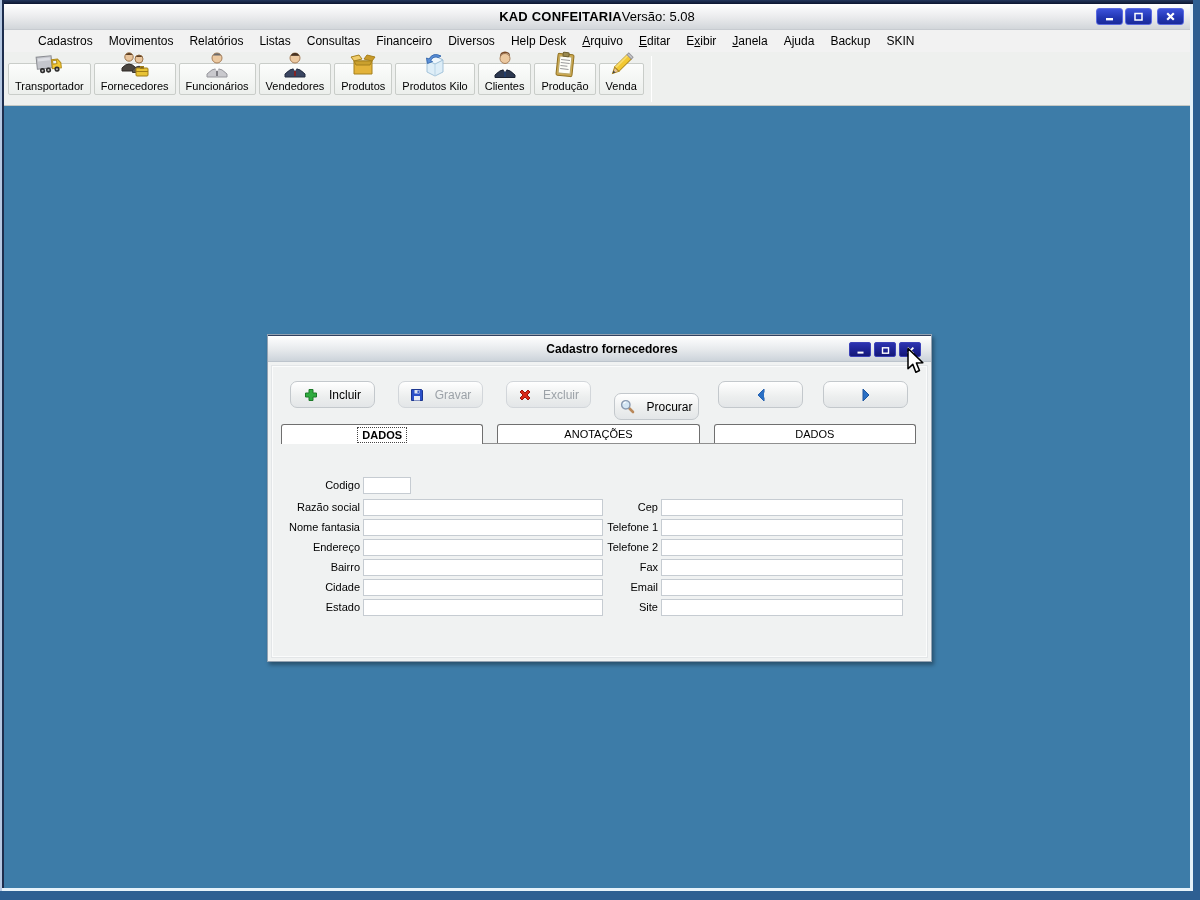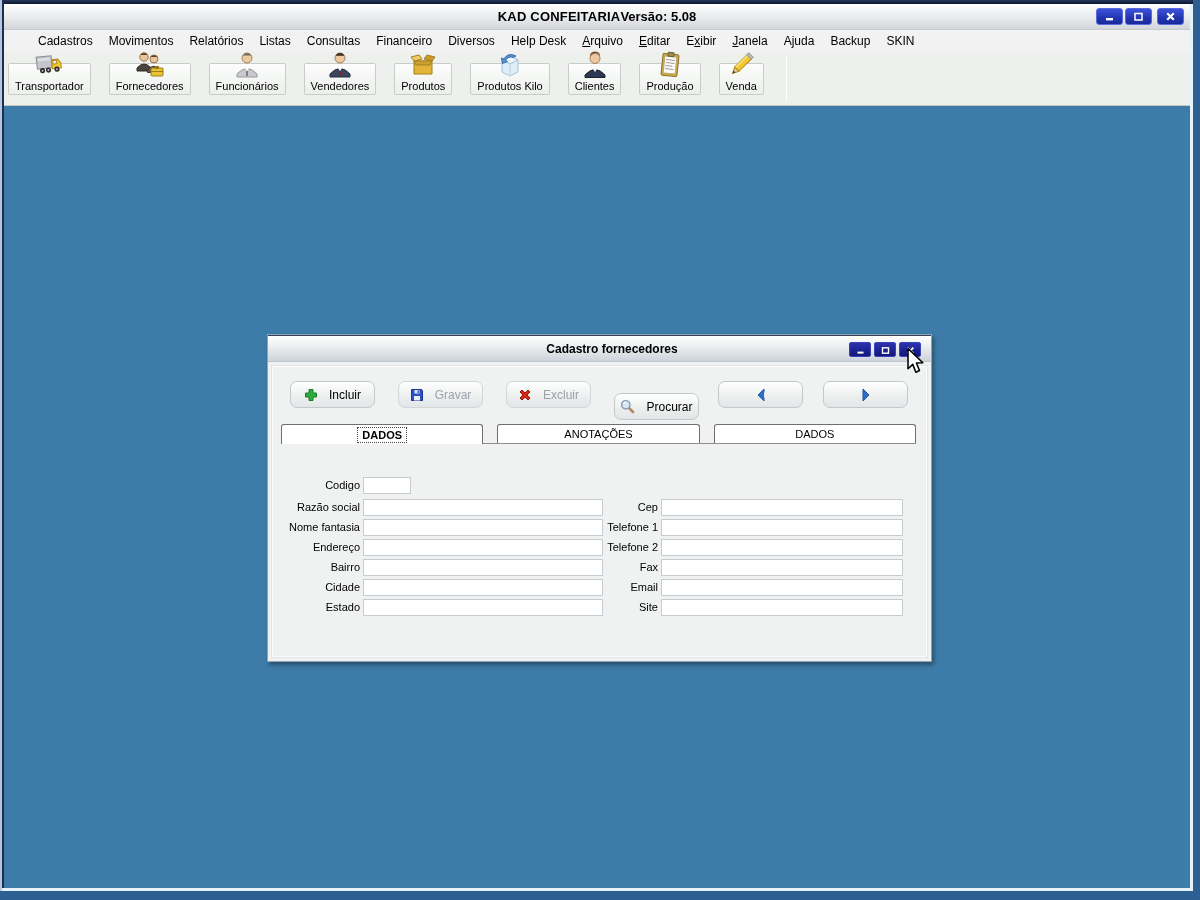--- a/index.html
+++ b/index.html
@@ -15,39 +15,39 @@
   .frame-right-hi{ position:absolute; left:1190px; top:4px; width:3px; height:888px; background:#e6f2fa; z-index:6; }
   .frame-right-bl{ position:absolute; left:1193px; top:0; width:7px; height:900px; background:#2d5f92; z-index:6; }
   .frame-bot-hi { position:absolute; left:2px; top:888px; width:1191px; height:3px; background:#e6f2fa; z-index:7; }
   .frame-bot-bl { position:absolute; left:0; top:891px; width:1200px; height:9px; background:#2d5f92; z-index:7; }
 
   
   .titlebar { position:absolute; left:4px; top:4px; width:1186px; height:26px;
               background:linear-gradient(#ffffff,#e9eaec 55%,#d2d6da);
               border-bottom:1px solid #c7cbd0; display:flex; align-items:center; justify-content:center; z-index:5; }
   .titlebar .ttl { font-size:13px; font-weight:bold; color:#000; letter-spacing:.2px; }
-  .titlebar .ver { font-size:13px; font-weight:bold; color:#000; }
+  .titlebar .ver { font-size:13px; font-weight:normal; color:#000; }
   .winbtns { position:absolute; right:6px; top:4px; display:flex; gap:2px; }
   .winbtn { width:27px; height:17px; background:linear-gradient(#3c52da,#2135b2 60%,#1a2a9a);
             border:1px solid #5a6ae0; border-radius:3px; display:flex; align-items:center; justify-content:center; cursor:default; }
   .winbtn.close { margin-left:3px; }
   .winbtn svg { display:block; }
 
   
   .menubar { position:absolute; left:4px; top:30px; width:1186px; height:22px; background:#f2f2f2;
              display:flex; align-items:center; padding-left:26px; z-index:5; }
   .mi { font-size:12px; color:#000; padding:2px 8px; white-space:nowrap; }
   .mi u { text-decoration:underline; }
 
   
   .toolbar { position:absolute; left:4px; top:52px; width:1186px; height:54px; background:#eef0ee;
              border-bottom:1px solid #c4c8c4; display:flex; align-items:center; padding:2px 0 2px 4px; z-index:5; }
   .tbtn { height:32px; border:1px solid #c9cdc9; border-radius:2px; background:linear-gradient(#fcfdfc,#ecefec);
           display:flex; flex-direction:column; align-items:center; justify-content:flex-end;
-          padding:2px 6px 1px 6px; margin-right:18px; }
+          padding:2px 6px 1px 6px; margin-right:3px; }
   .tbtn .ticon { height:31px; display:flex; align-items:center; justify-content:center; }
   .tbtn .tlabel { font-size:11px; color:#000; white-space:nowrap; line-height:13px; }
   .tsep { width:1px; height:46px; background:#c8ccc8; border-right:1px solid #ffffff; margin:0 4px; }
 
   
   .desktop { position:absolute; left:4px; top:106px; width:1186px; height:782px; background:#3d7ca8; z-index:4; }
 
   
   .dialog { position:absolute; left:267px; top:334px; width:665px; height:328px;
             background:#f0f2f2; border:1px solid #93a2b2; box-shadow:2px 3px 4px rgba(0,0,0,.35);

